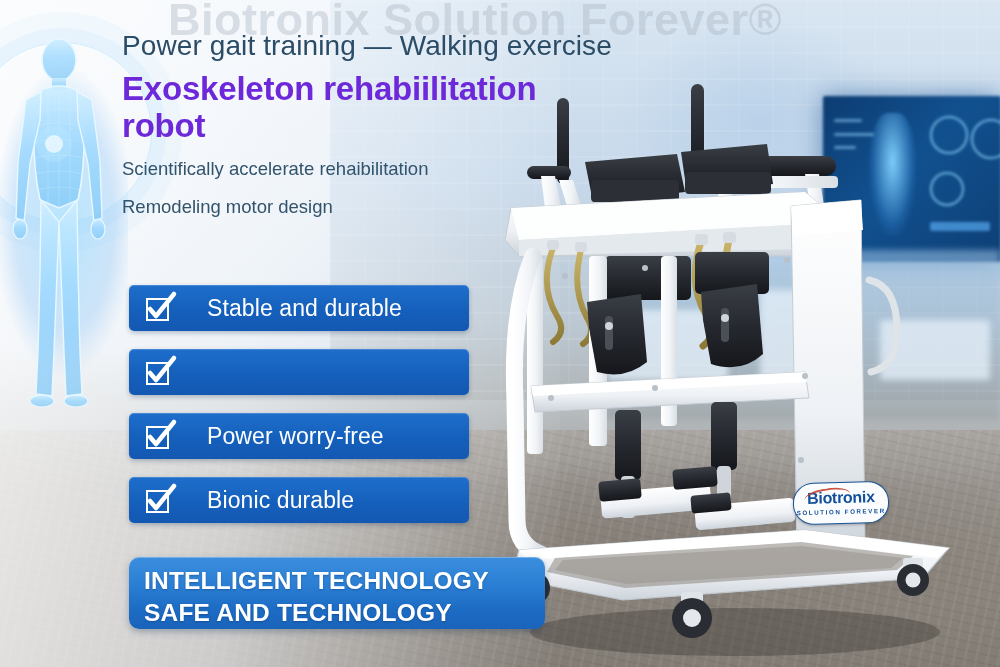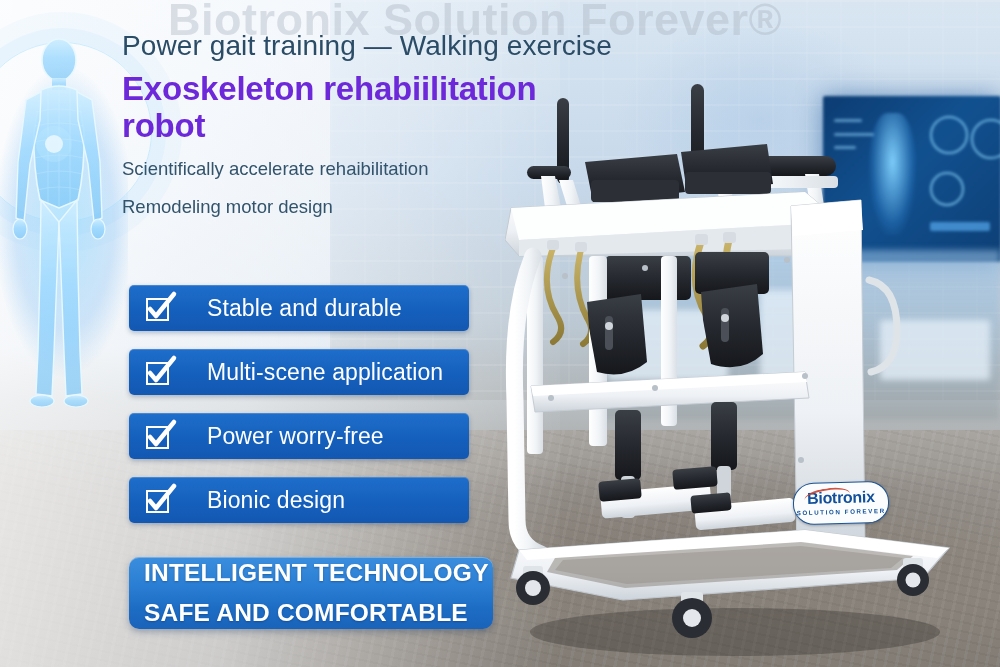--- a/index.html
+++ b/index.html
@@ -155,25 +155,25 @@
   .bar .chk svg { width:30px; height:30px; display:block; overflow:visible; }
   .bar .bar-label {
     margin-left:12px;
     color:#fff; font-size:23px; font-weight:400; letter-spacing:.1px;
     white-space:nowrap;
   }
 
   
   .tagline {
     position:absolute; left:129px; top:557px;
-    width:364px; height:72px;
+    width:416px; height:72px;
     border-radius:10px;
     background:linear-gradient(180deg,#3b8ede 0%,#2a7ed3 40%,#1d6cc4 72%,#1a63ba 100%);
     box-shadow:0 3px 7px rgba(10,40,80,.30), inset 0 1px 0 rgba(255,255,255,.30);
-    display:flex; flex-direction:column; justify-content:space-between;
+    display:flex; flex-direction:column; justify-content:flex-end;
     padding-left:15px;
   }
   .tagline div {
     color:#fff; font-weight:bold; font-size:24.5px; line-height:32px;
     letter-spacing:.2px; white-space:nowrap;
     text-shadow:0 1px 2px rgba(0,40,90,.35);
   }
 
   
   .badge {
@@ -435,43 +435,42 @@
       <span class="bar-label">Stable and durable</span>
     </div>
 
     <div class="bar">
       <span class="chk">
         <svg viewBox="0 0 30 30">
           <rect x="2" y="6" width="21" height="21" fill="none" stroke="#ffffff" stroke-width="2"></rect>
           <path d="M5 16 L11 23 L29 1" fill="none" stroke="#ffffff" stroke-width="4.5" stroke-linecap="round" stroke-linejoin="round"></path>
         </svg>
       </span>
-      <span class="bar-label">Multi-scene application</span>
     </div>
 
     <div class="bar">
       <span class="chk">
         <svg viewBox="0 0 30 30">
           <rect x="2" y="6" width="21" height="21" fill="none" stroke="#ffffff" stroke-width="2"></rect>
           <path d="M5 16 L11 23 L29 1" fill="none" stroke="#ffffff" stroke-width="4.5" stroke-linecap="round" stroke-linejoin="round"></path>
         </svg>
       </span>
       <span class="bar-label">Power worry-free</span>
     </div>
 
     <div class="bar">
       <span class="chk">
         <svg viewBox="0 0 30 30">
           <rect x="2" y="6" width="21" height="21" fill="none" stroke="#ffffff" stroke-width="2"></rect>
           <path d="M5 16 L11 23 L29 1" fill="none" stroke="#ffffff" stroke-width="4.5" stroke-linecap="round" stroke-linejoin="round"></path>
         </svg>
       </span>
-      <span class="bar-label">Bionic design</span>
+      <span class="bar-label">Bionic durable</span>
     </div>
 
   </div>
 
   <div class="tagline">
     <div>INTELLIGENT TECHNOLOGY</div>
-    <div>SAFE AND COMFORTABLE</div>
+    <div>SAFE AND TECHNOLOGY</div>
   </div>
 
 </div>
 
 </body></html>

